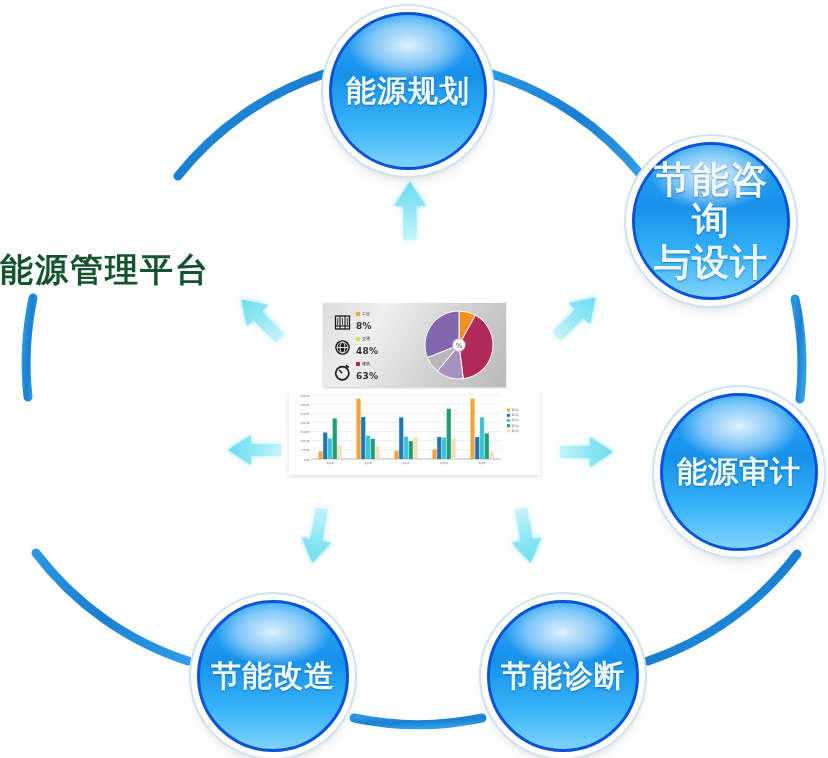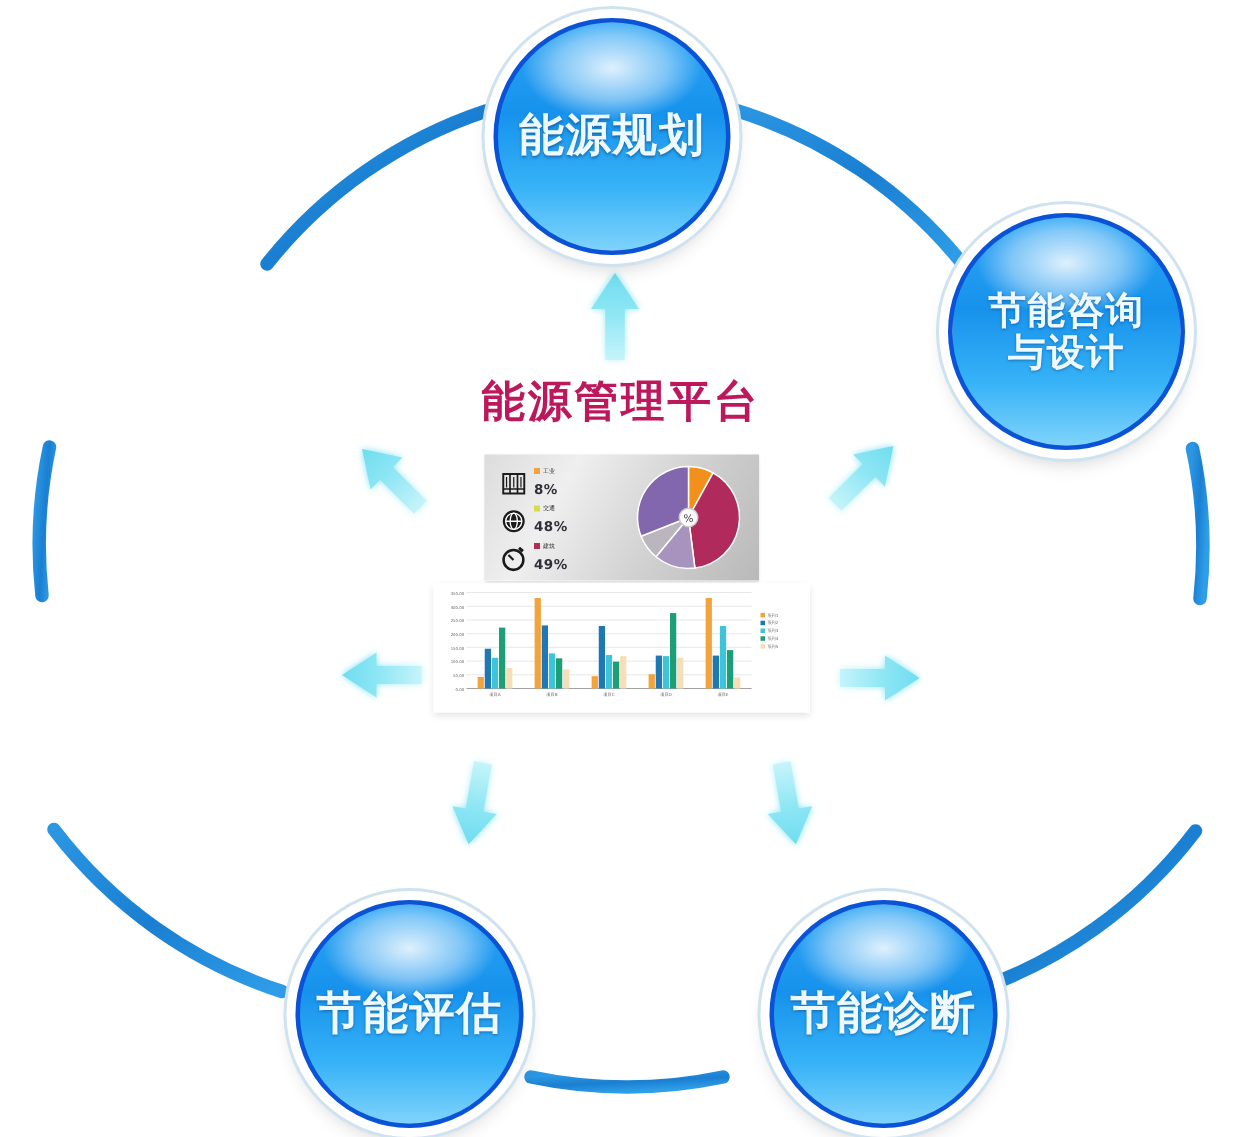--- a/index.html
+++ b/index.html
@@ -35,37 +35,37 @@
     letter-spacing: 1px;
     line-height: 1.12;
     text-shadow: 0 1px 2px rgba(0,40,90,.45);
     white-space: pre-line;
     padding: 0 4px;
   }
 
   #node-0 { left: 329px; top: 12px;  width: 158px; height: 158px; }
   #node-1 { left: 632px; top: 142px; width: 158px; height: 158px; }
   #node-2 { left: 660px; top: 393px; width: 158px; height: 158px; }
-  #node-3 { left: 513px; top: 600px; width: 152px; height: 152px; }
+  #node-3 { left: 487px; top: 600px; width: 152px; height: 152px; }
   #node-4 { left: 197px; top: 600px; width: 152px; height: 152px; }
   #node-5 { left: 20px;  top: 393px; width: 158px; height: 158px; }
   #node-6 { left: 37px;  top: 142px; width: 158px; height: 158px; }
 
   #node-0 .label, #node-2 .label, #node-5 .label,
   #node-6 .label, #node-3 .label, #node-4 .label { font-size: 30px; }
-  #node-1 .label { font-size: 25px; }
+  #node-1 .label { font-size: 37px; }
 
   
   .arrows-svg { position: absolute; left: 0; top: 0; width: 828px; height: 758px; }
 
   
   #center-title {
     position: absolute; left: 0; top: 248px; width: 828px;
-    text-align: center;
-    font-size: 29px; font-weight: 700; color: #be185d;
+    text-align: left;
+    font-size: 33px; font-weight: 700; color: #14532d;
     letter-spacing: 2px;
   }
 
   #dashboard {
     position: absolute; left: 289px; top: 303px; width: 251px; height: 172px;
   }
   .panel {
     position: absolute; left: 34px; top: 0; width: 183px; height: 84px;
     background: linear-gradient(120deg, #dcdcdc 0%, #efefef 28%, #d2d2d2 62%, #b9b9b9 100%);
     box-shadow: 0 1px 2px rgba(0,0,0,.18);
@@ -184,25 +184,28 @@
     </g>
   </svg>
 
   <div class="node" id="node-0">
     <span class="label">能源规划</span>
   </div>
   <div class="node" id="node-1">
     <span class="label">节能咨询
 与设计</span>
   </div>
+  <div class="node" id="node-2">
+    <span class="label">能源审计</span>
+  </div>
   <div class="node" id="node-3">
     <span class="label">节能诊断</span>
   </div>
   <div class="node" id="node-4">
-    <span class="label">节能评估</span>
+    <span class="label">节能改造</span>
   </div>
 
   <div id="center-title">能源管理平台</div>
 
   <div id="dashboard">
 
     <div class="panel">
 
       <div class="legend">
 
@@ -251,21 +254,21 @@
               <circle cx="9.3" cy="10.3" r="6.6" fill="none" stroke="#1b1b1b" stroke-width="1.7"></circle>
               <line x1="9.3" y1="10.3" x2="6" y2="7" stroke="#1b1b1b" stroke-width="1.5"></line>
               <rect x="12.6" y="2.4" width="3.4" height="2" transform="rotate(40 14.3 3.4)" fill="#1b1b1b"></rect>
             </svg>
           </span>
           <span class="lg-txt">
             <span class="lg-name">
               <i class="lg-sw" style="background:#B42D55"></i>
               <span>建筑</span>
             </span>
-            <span class="lg-pct">49%</span>
+            <span class="lg-pct">63%</span>
           </span>
         </div>
 
       </div>
 
       <div class="pie-wrap">
         <svg width="74" height="74" viewBox="0 0 74 74">
           <g id="pie-slices">
               <path d="M 37 37 L 37 3 A 34 34 0 0 1 53.37962491945832 7.205572878508637 Z" fill="#F2901E" stroke="#ffffff" stroke-width="1"></path>
               <path d="M 37 37 L 53.37962491945832 7.205572878508637 A 34 34 0 0 1 41.26132994118635 70.73189984469225 Z" fill="#B02B5B" stroke="#ffffff" stroke-width="1"></path>

